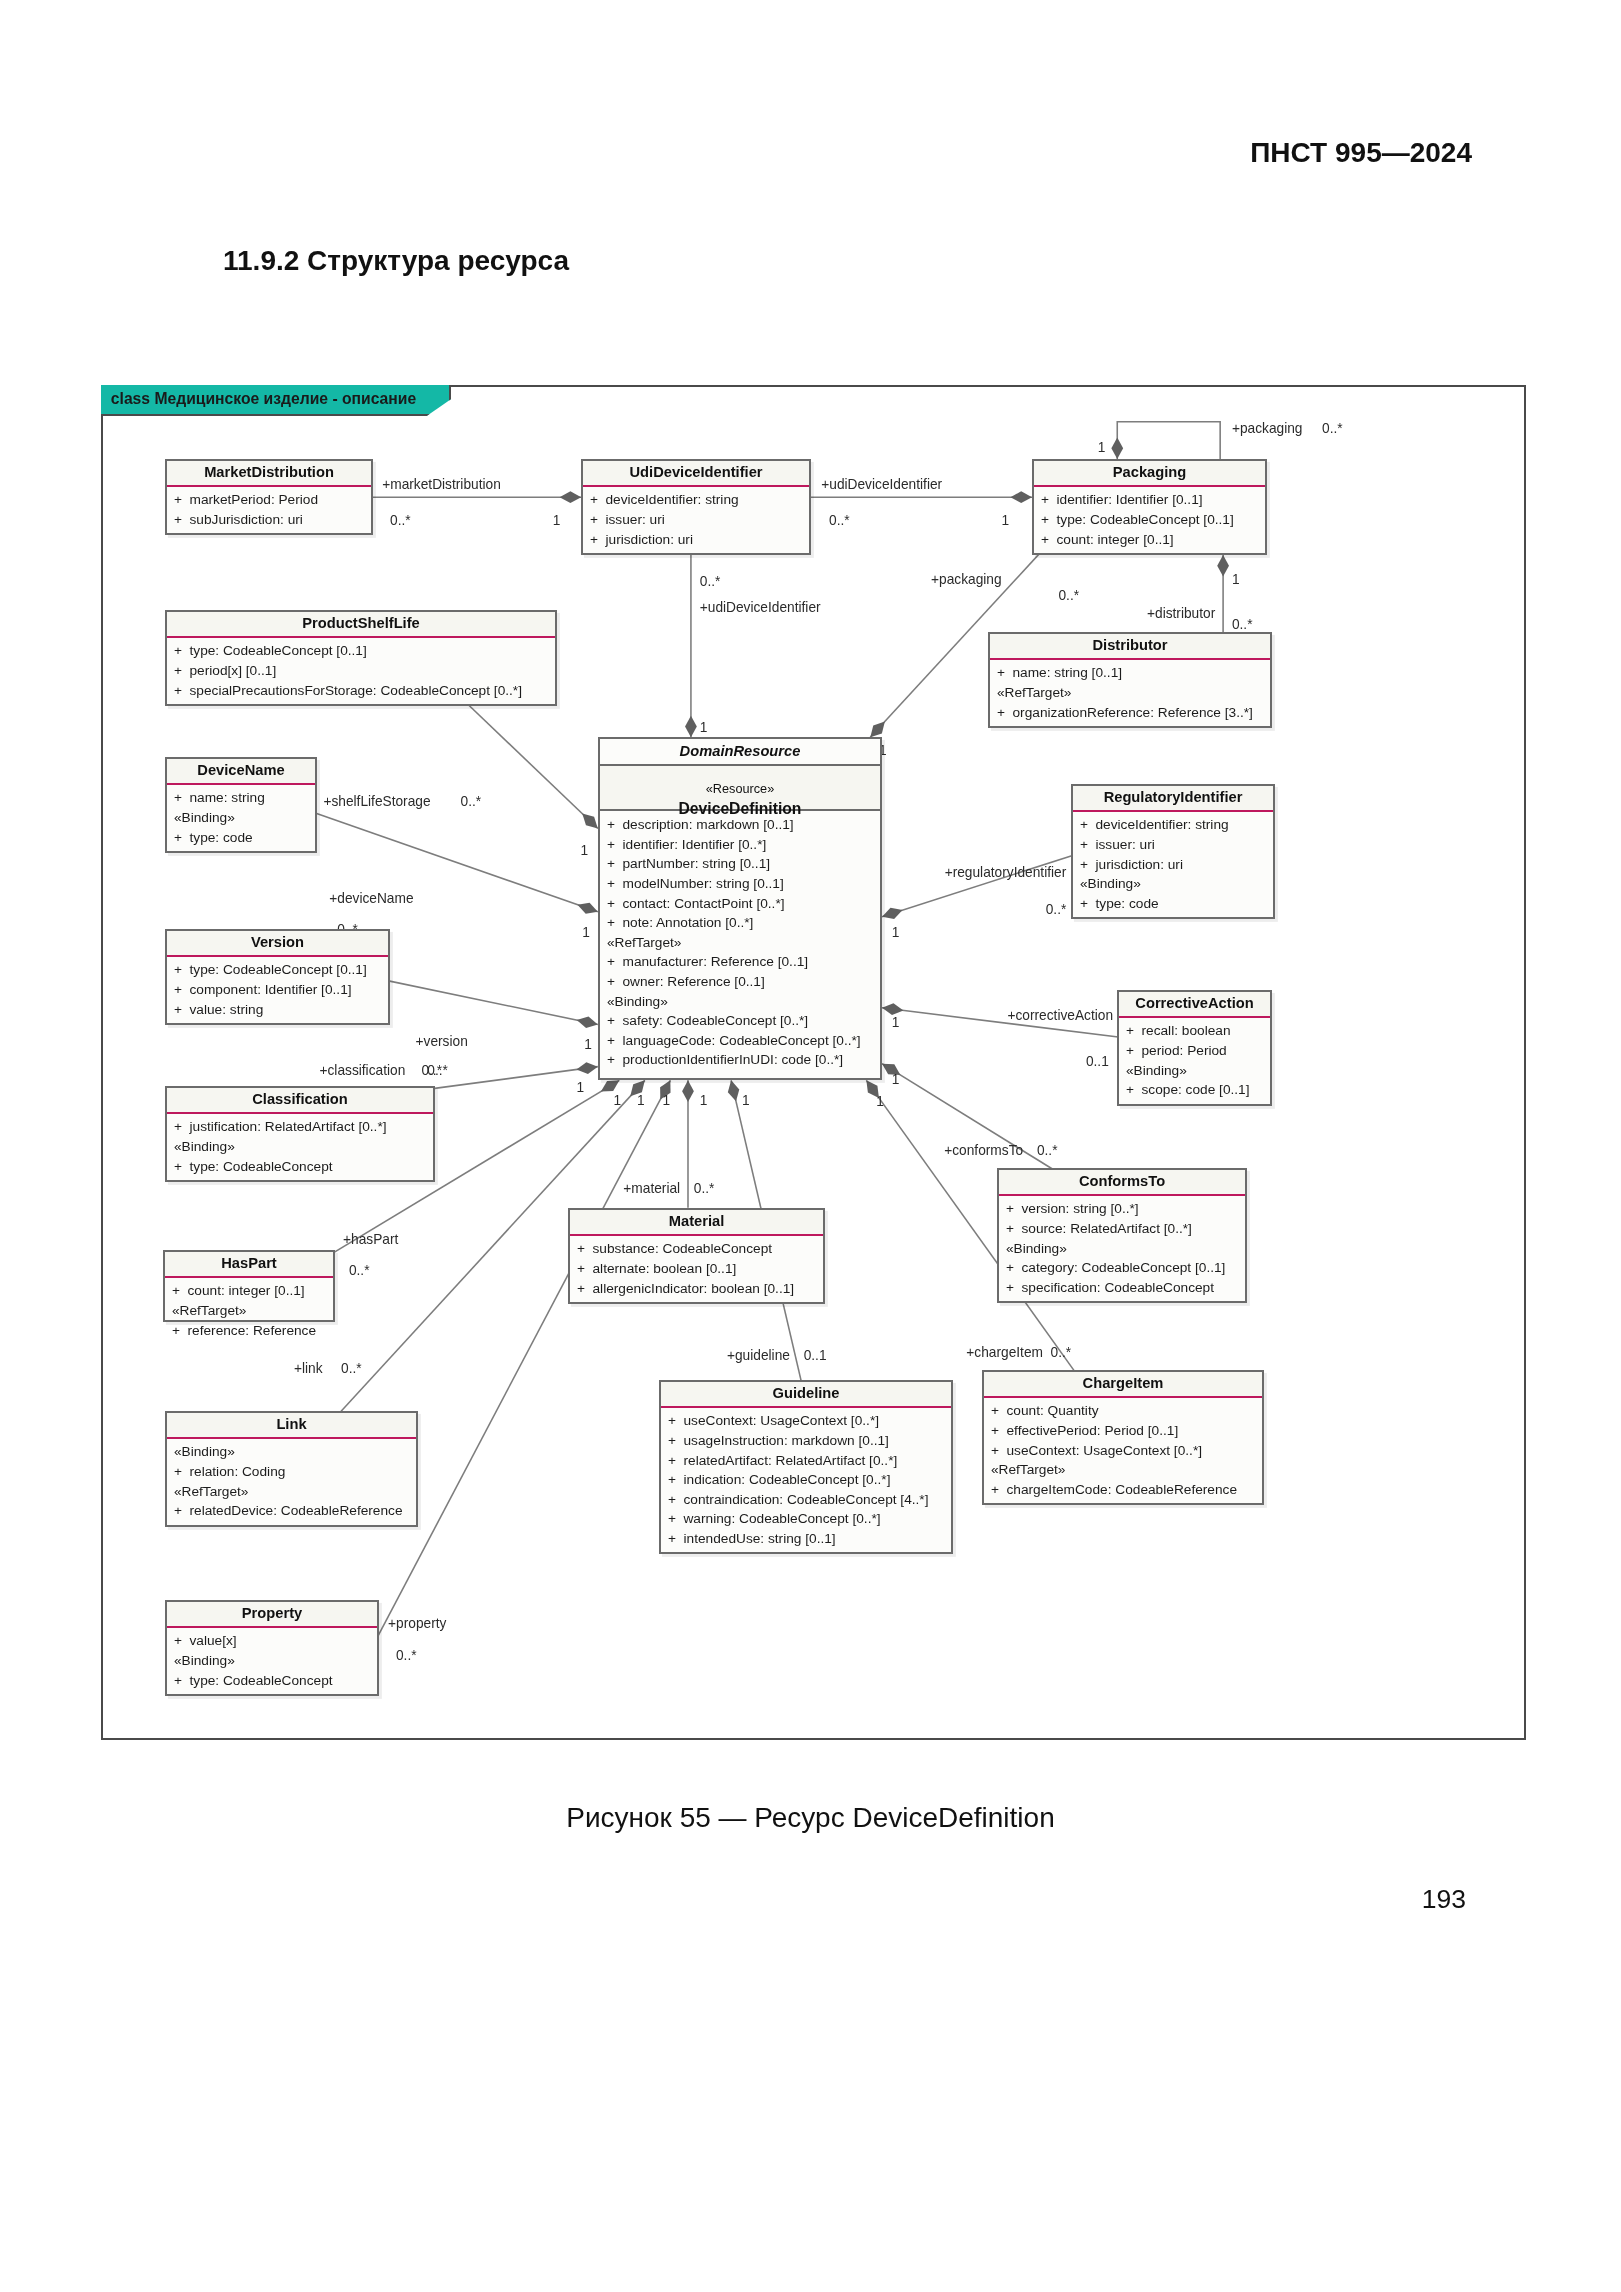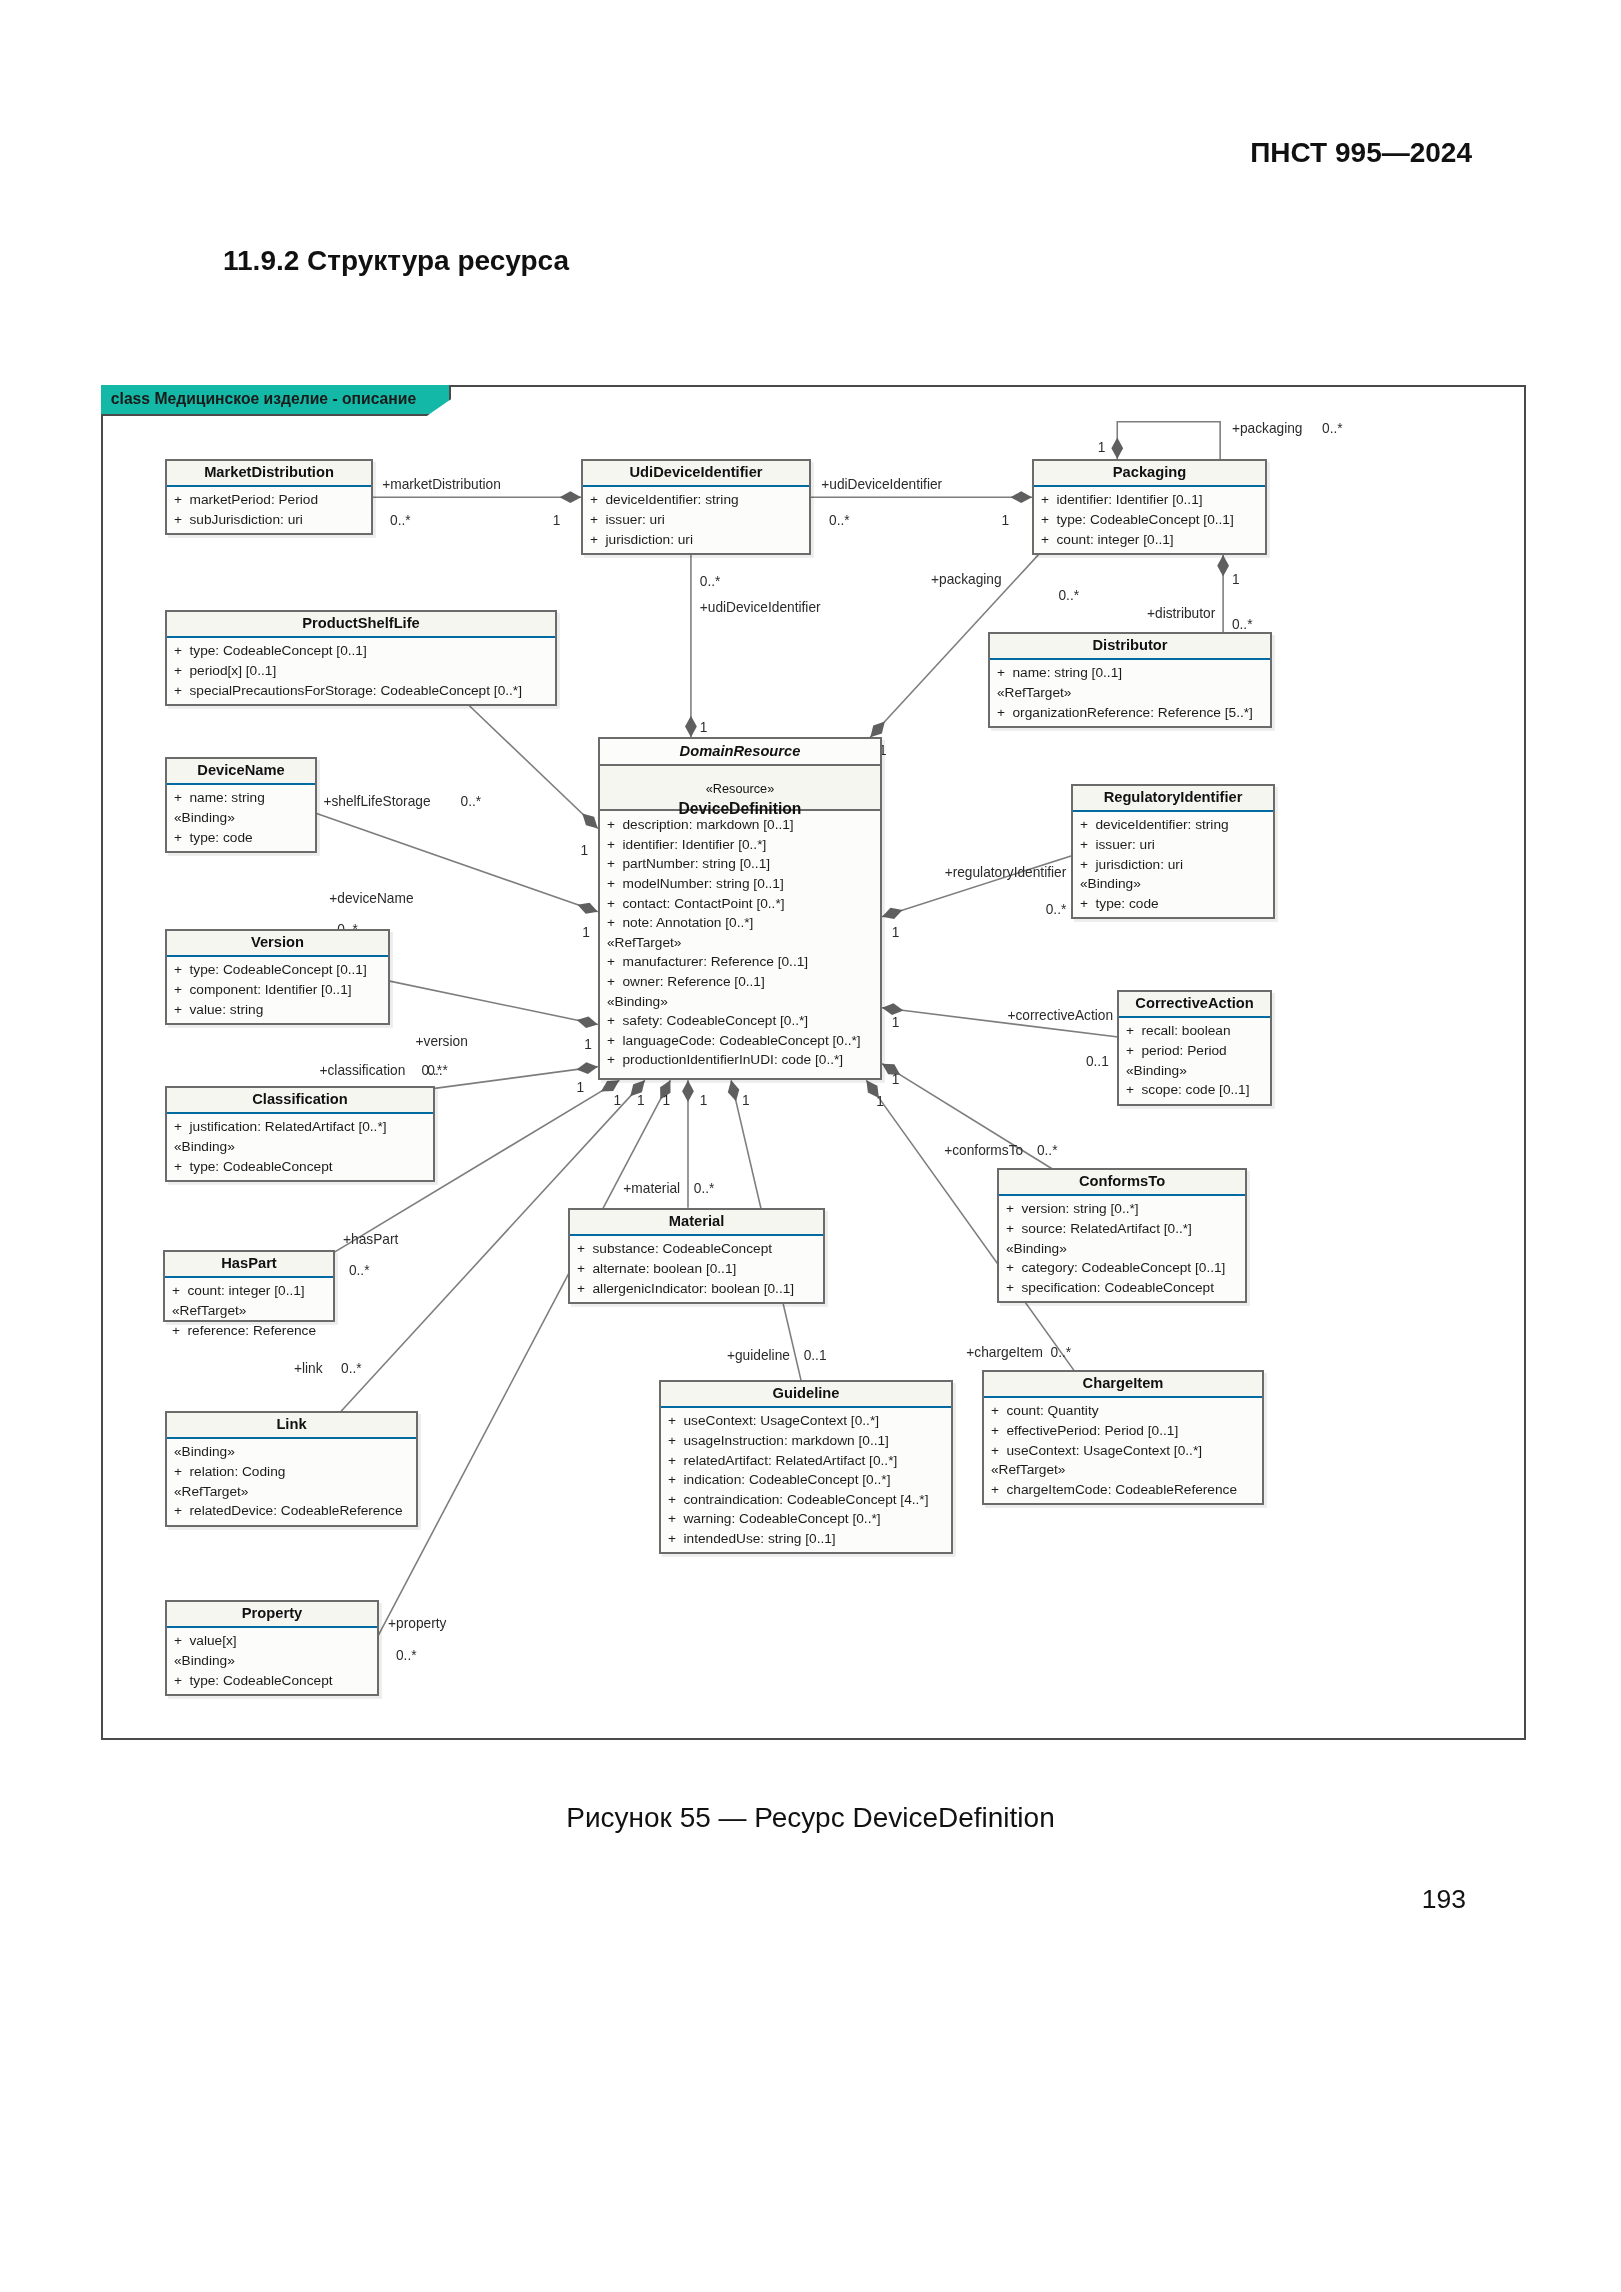--- a/index.html
+++ b/index.html
@@ -16,21 +16,21 @@
                font-size:15.7px; font-weight:bold; color:#1a1a1a;
                clip-path:polygon(0 0,100% 0,100% 45%,93% 100%,0 100%);
                border-bottom:2px solid #4a4a4a; border-right:2px solid #4a4a4a; }
 
   .wires { position:absolute; left:0; top:0; pointer-events:none; }
   .wire-lines path { stroke:#7d7d7d; stroke-width:1.6; fill:none; marker-end:url(#dmd); }
   .elbl { font-family:"Liberation Sans", sans-serif; font-size:14px; fill:#2b2b2b; }
 
   .cls { position:absolute; background:#fcfcfa; border:2px solid #6b6b6b; box-shadow:2.9px 2.9px 0 rgba(0,0,0,0.07); }
   .cls-title { height:25.5px; line-height:23.5px; text-align:center; font-weight:bold; font-size:14.7px;
-               border-bottom:2px solid #0369a1; background:#f6f6f1; }
+               border-bottom:2px solid #be185d; background:#f6f6f1; }
   .cls-attrs { padding:3.9px 6.9px; }
   .cls-line { font-size:13.7px; line-height:19.6px; white-space:pre; color:#1c1c1c; }
 
   .main .cls-super { height:27.4px; line-height:25.5px; text-align:center; font-style:italic; font-weight:bold;
                      font-size:14.7px; border-bottom:2px solid #6b6b6b; }
   .cls-head { height:45px; border-bottom:2px solid #6b6b6b; text-align:center; padding-top:15px; background:#f6f6f1; }
   .cls-stereo { font-size:12.7px; line-height:17.6px; }
   .cls-title2 { font-size:15.7px; font-weight:bold; line-height:19.6px; }
 
   .caption { position:absolute; top:1802px; left:0; width:100%; text-align:center; font-size:28px; }
@@ -181,21 +181,21 @@
         <div class="cls-line">+  count: integer [0..1]</div>
       </div>
   </div>
 
   <div class="cls" style="left:988px;top:632px;width:284px;height:96px">
     <div class="cls-title">Distributor</div>
     <div class="cls-attrs">
 
     <div class="cls-line">+  name: string [0..1]</div>
         <div class="cls-line">«RefTarget»</div>
-        <div class="cls-line">+  organizationReference: Reference [5..*]</div>
+        <div class="cls-line">+  organizationReference: Reference [3..*]</div>
       </div>
   </div>
 
   <div class="cls" style="left:165px;top:610px;width:392px;height:96px">
     <div class="cls-title">ProductShelfLife</div>
     <div class="cls-attrs">
 
     <div class="cls-line">+  type: CodeableConcept [0..1]</div>
         <div class="cls-line">+  period[x] [0..1]</div>
         <div class="cls-line">+  specialPrecautionsForStorage: CodeableConcept [0..*]</div>

